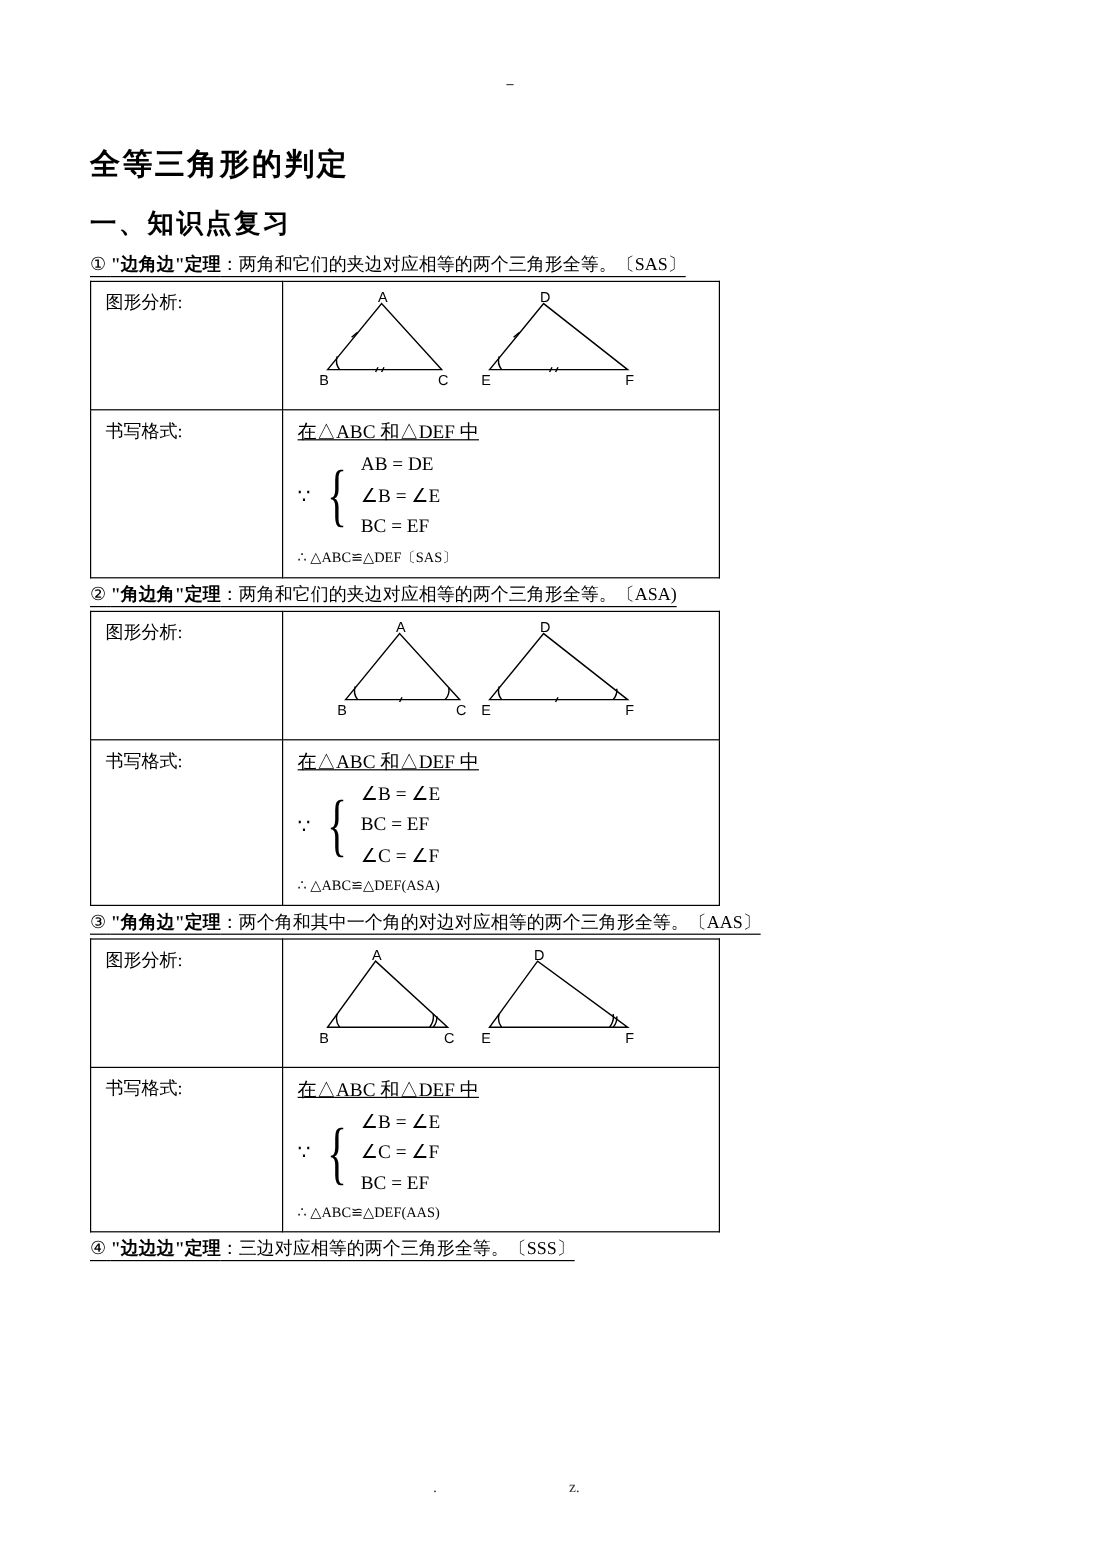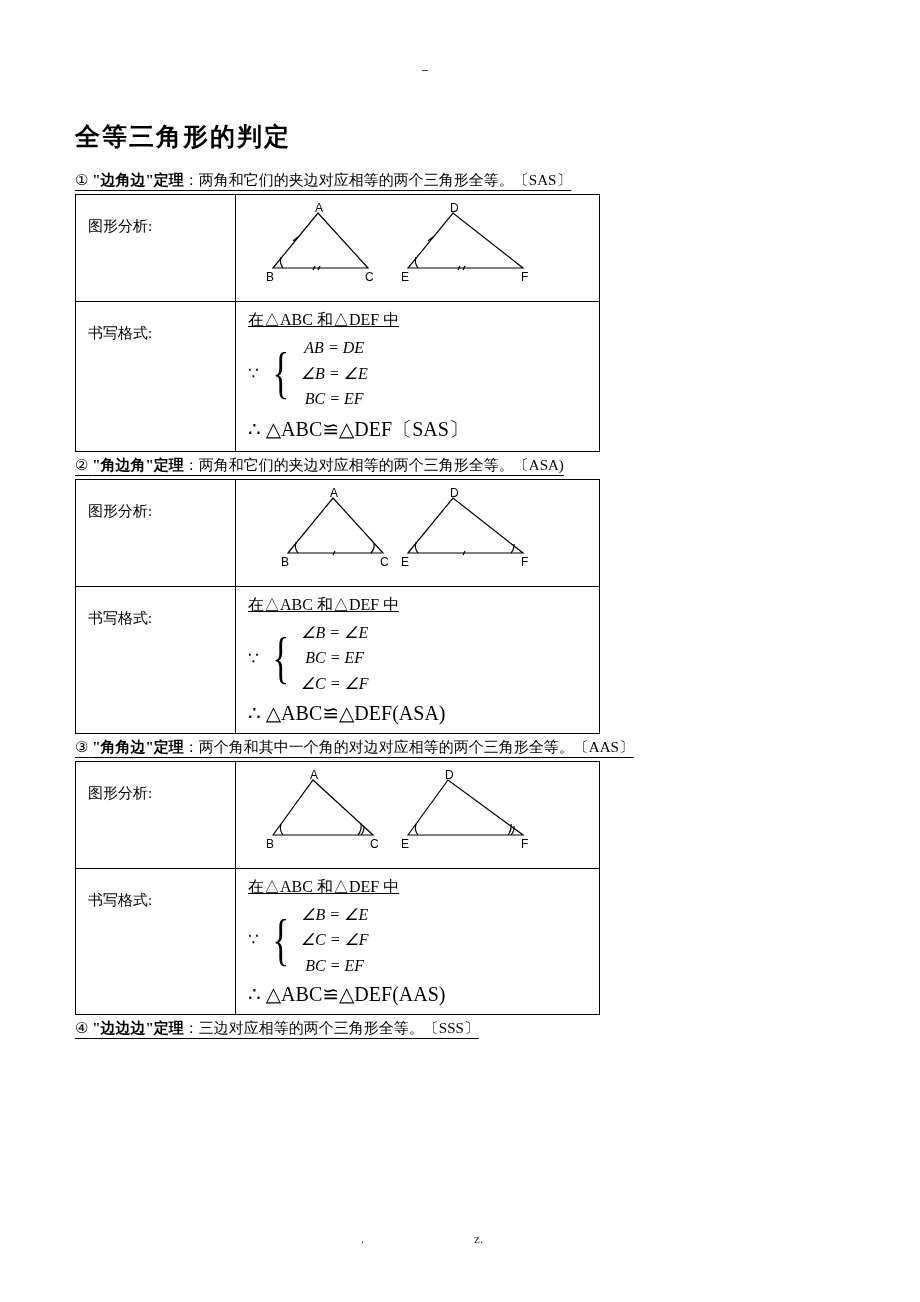--- a/index.html
+++ b/index.html
@@ -52,34 +52,32 @@
     margin: 0;
   }
   table.block td {
     border: 1px solid #000;
     vertical-align: top;
     padding: 8px 12px;
     font-size: 15px;
   }
   table.block td.label {
     width: 135px;
-    padding-top: 22px;
+    padding-top: 8px;
   }
   .diagram-cell {
     height: 90px;
   }
   svg.tri-pair {
     display: block;
   }
   .math {
     font-family: "Times New Roman", serif;
-    font-style: italic;
     font-size: 16px;
     line-height: 1.7;
-    text-align: center;
   }
   .cond-line {
     font-family: "SimSun","Times New Roman",serif;
     font-style: normal;
     font-size: 16px;
     margin-bottom: 2px;
     text-decoration: underline;
   }
   .brace-wrap {
     display: flex;
@@ -99,21 +97,21 @@
     line-height: 58px;
     font-style: normal;
     transform: scaleX(0.6);
   }
   .brace-items div {
     line-height: 1.6;
   }
   .concl {
     font-family: "Times New Roman","SimSun", serif;
     font-style: normal;
-    font-size: 20px;
+    font-size: 12px;
     margin-top: 2px;
   }
   .footer {
     position: absolute;
     bottom: 55px;
     left: 0;
     width: 100%;
     text-align: center;
     font-size: 13px;
     color: #333;
@@ -124,20 +122,21 @@
     margin: 0 55px;
   }
 </style>
 </head>
 <body>
 
 <div class="page">
   <div class="dash-top"></div>
 
   <h1 class="main-title">全等三角形的判定</h1>
+  <h2 class="sub-title">一、知识点复习</h2>
 
   <div class="theorem-line">
     <span>①</span>
     <span class="name">"边角边"定理</span><span>：两角和它们的夹边对应相等的两个三角形全等。〔SAS〕</span>
   </div>
   <table class="block">
     <tbody>
         <tr>
       <td class="label">图形分析:</td>
       <td class="diagram-cell">

